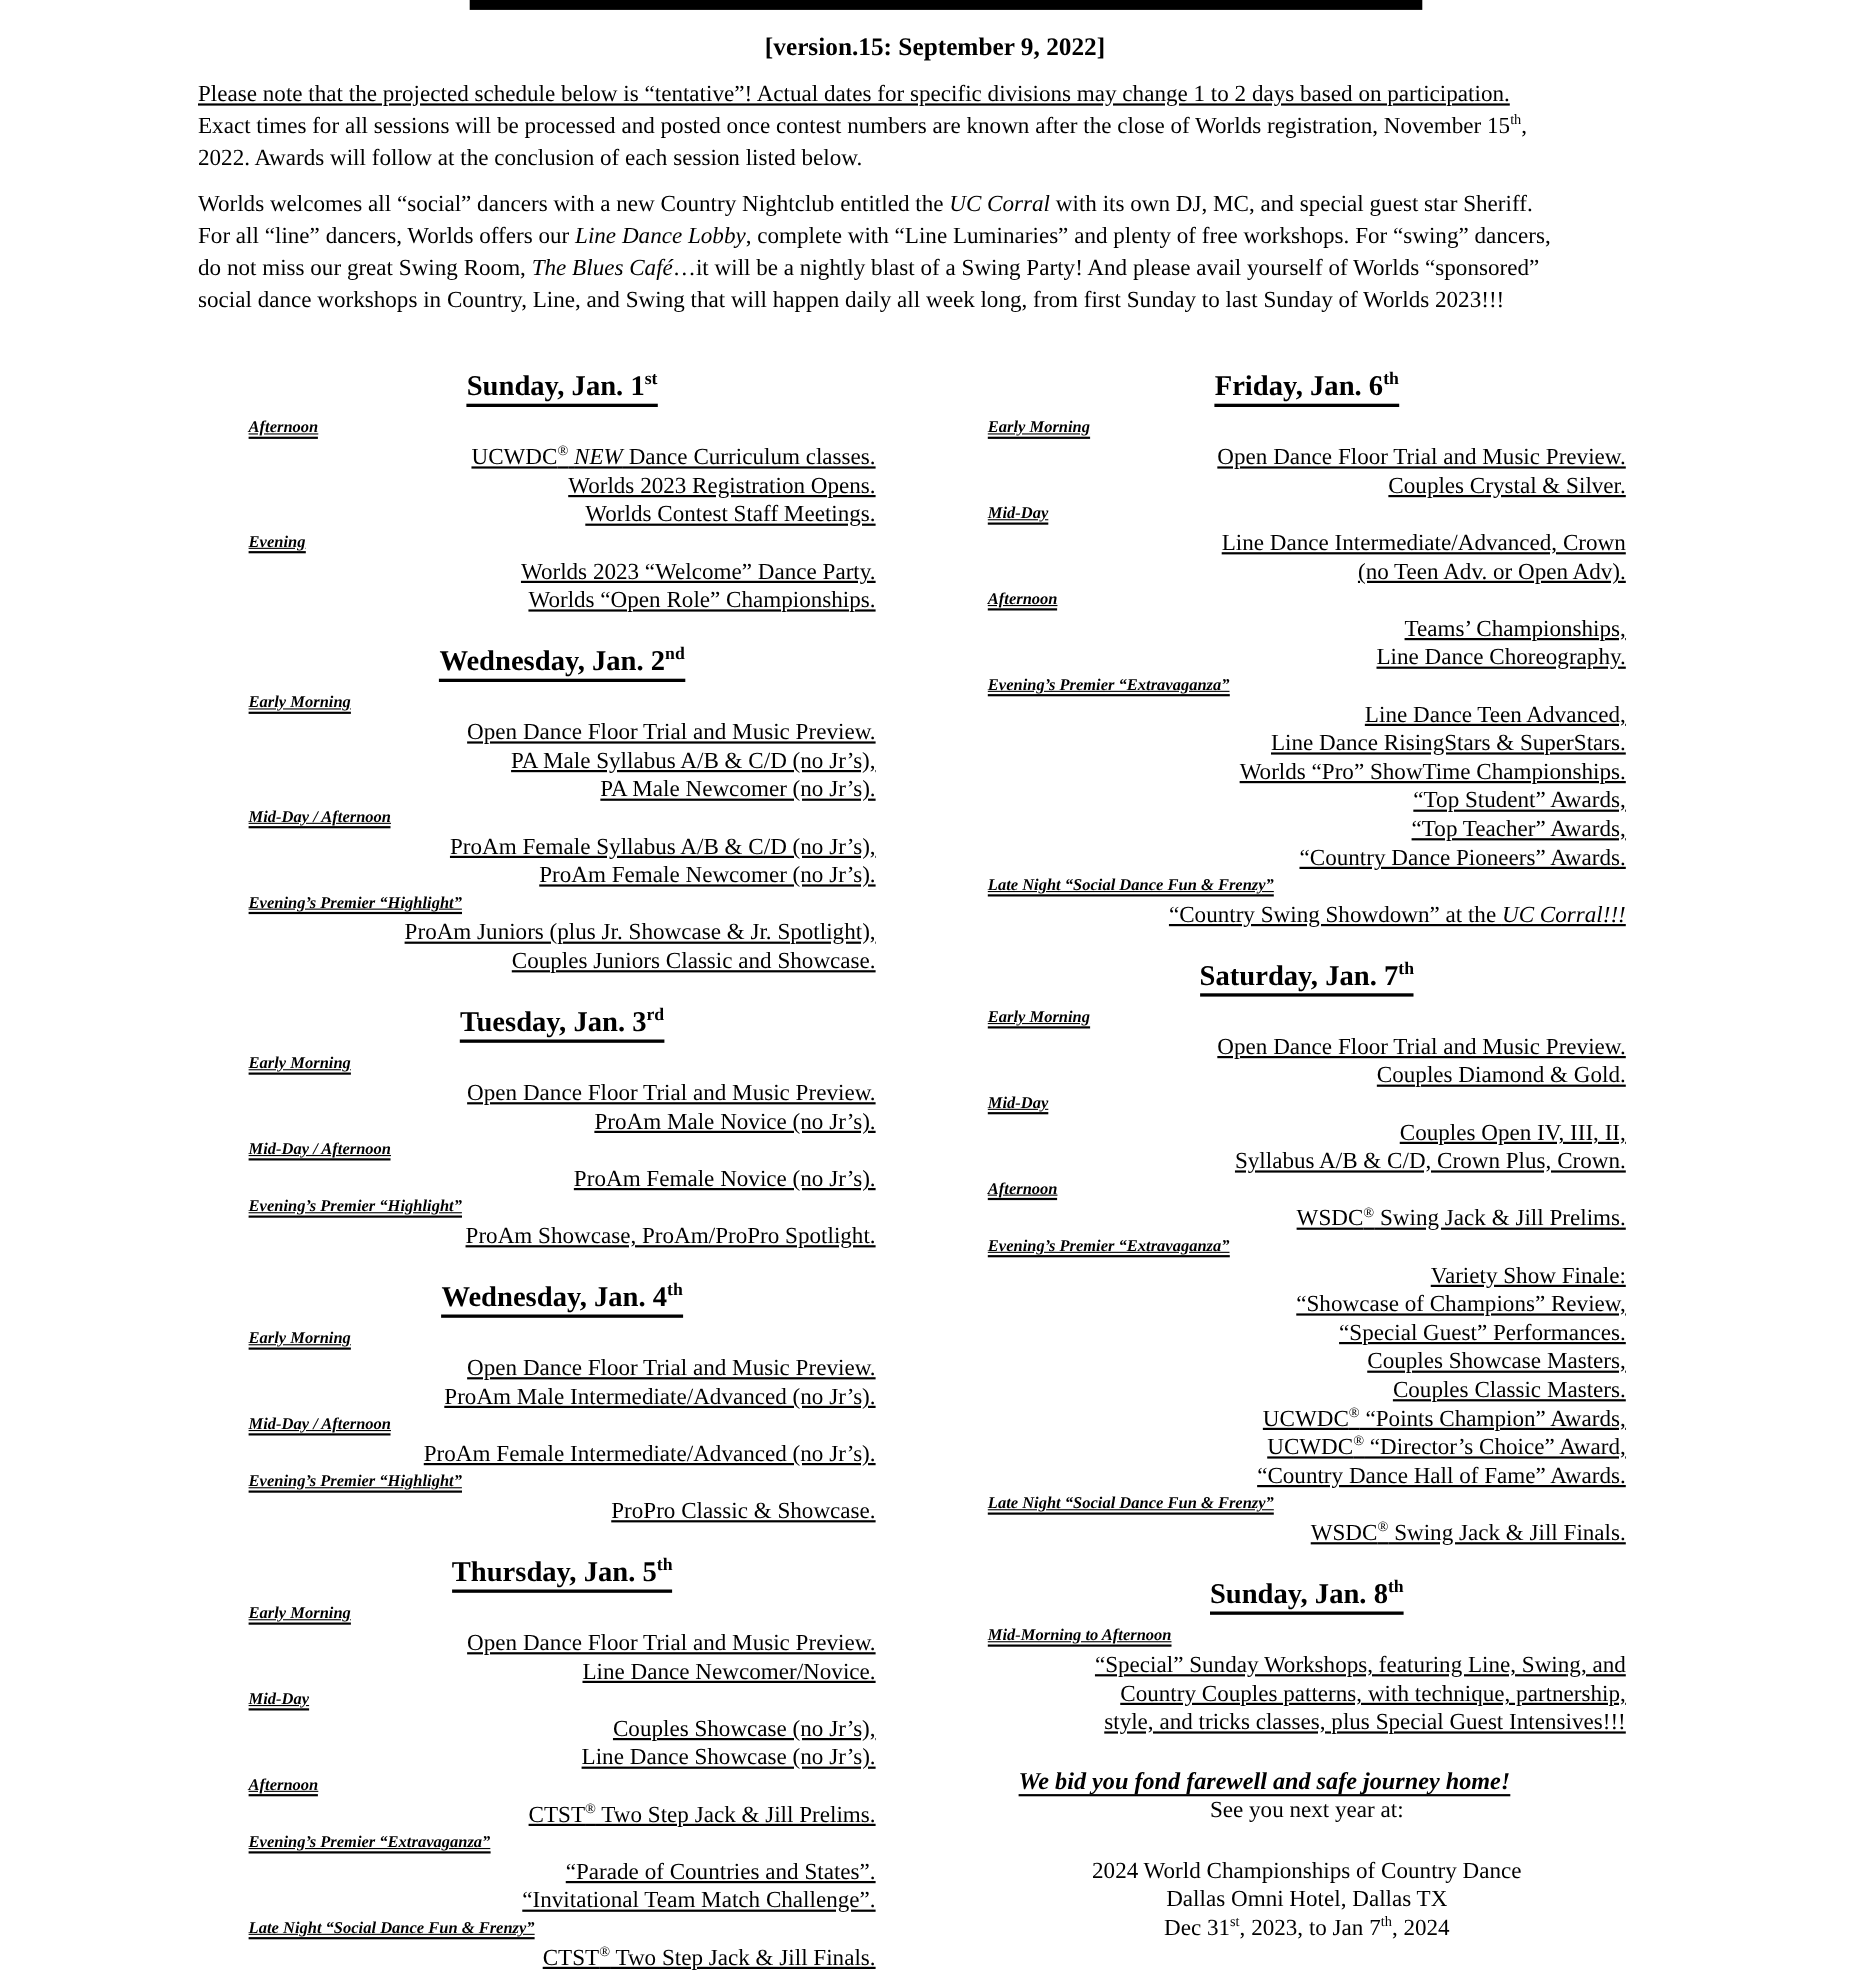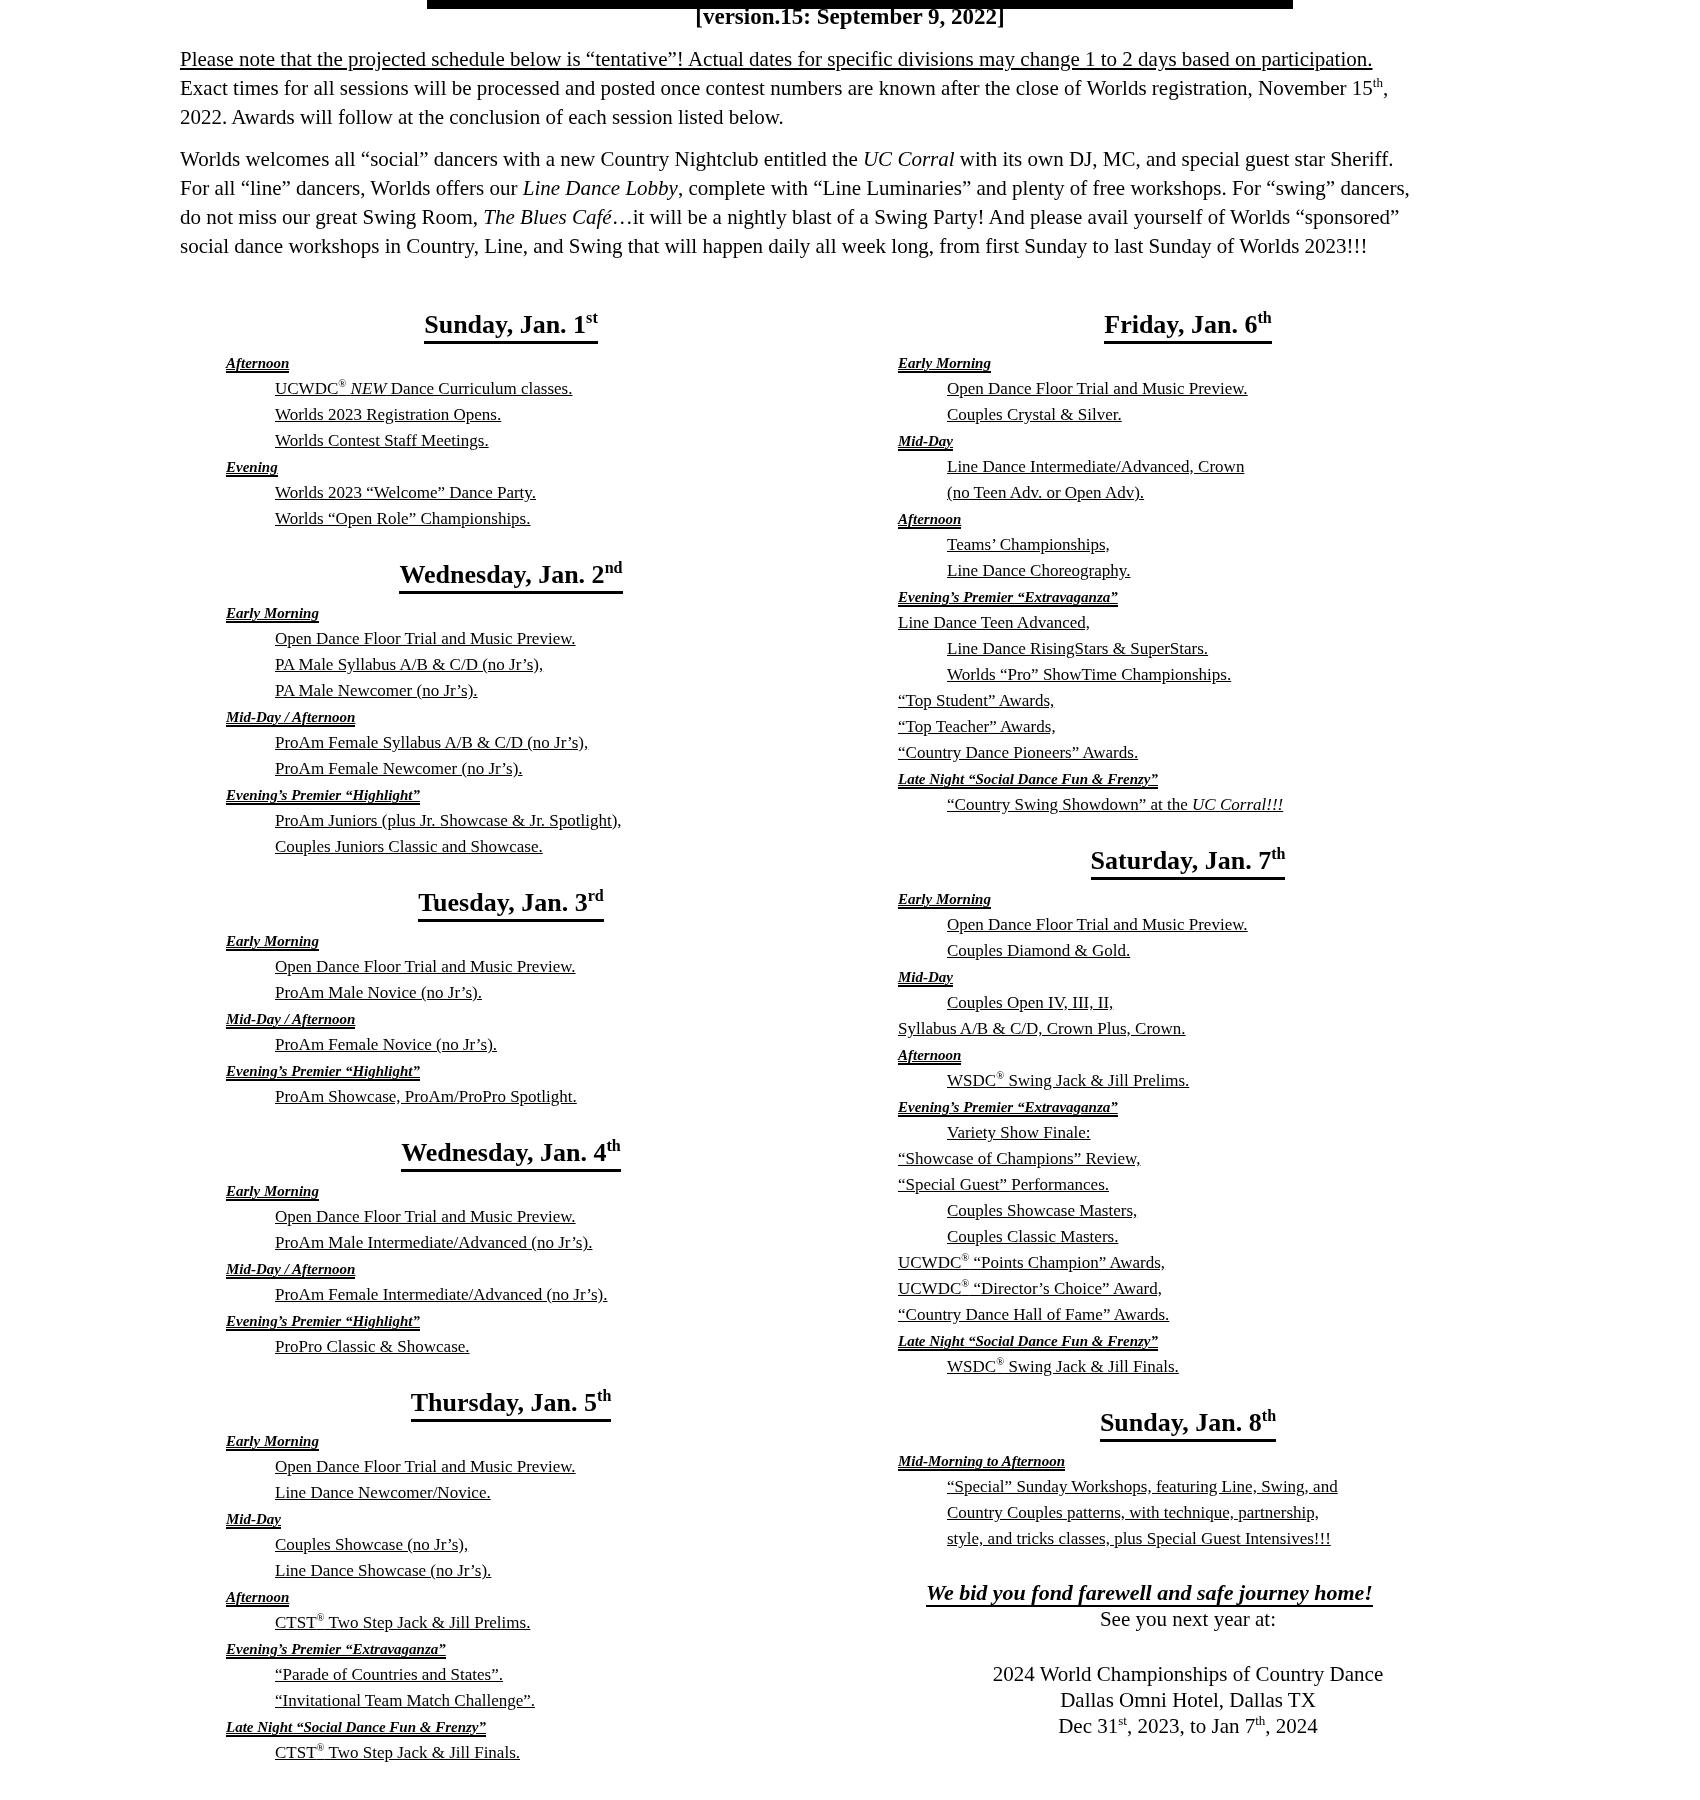--- a/index.html
+++ b/index.html
@@ -2,34 +2,34 @@
 <html><head>
 <meta charset="utf-8">
 <style>
   html,body { margin:0; padding:0; background:#ffffff; }
   .page {
     position:relative; width:1700px; height:1800px; overflow:hidden;
     background:#ffffff; color:#000000;
     font-family:"Liberation Serif","DejaVu Serif",serif;
   }
   .topbar { position:absolute; top:0; left:427px; width:866px; height:9px; background:#000000; }
-  .version { padding-top:2px; text-align:center; font-weight:bold; font-size:23px; line-height:30px; }
+  .version { padding-top:28px; text-align:center; font-weight:bold; font-size:23px; line-height:30px; }
   .intro { margin:13px 0 0 180px; width:1320px; font-size:21px; line-height:29px; white-space:nowrap; }
   .s-i { font-style:italic; }
   .s-u { text-decoration:underline; }
   .s-sup { vertical-align:super; font-size:62%; line-height:0; }
   .columns { display:flex; align-items:flex-start; margin-top:49px; }
   .col-left  { margin-left:226px; width:570px; }
   .col-right { margin-left:102px; width:580px; }
   .day { margin-bottom:28px;text-decoration:underline; }
   .day-title { font-size:26px; font-weight:bold; text-align:center; line-height:30px; margin:0 0 6px 0; }
   .day-title-inner { border-bottom:3px solid #000; padding-bottom:1px; display:inline-block; }
   .session-label { font-size:15px; line-height:26px; font-weight:bold; font-style:italic; white-space:nowrap; }
   .session-label-inner { border-bottom:2px solid #000; padding-bottom:0; }
-  .item { font-size:17px; line-height:26px; white-space:nowrap; }
+  .item { font-size:21px; line-height:26px; white-space:nowrap;text-align:right; }
   .ind0 { margin-left:49px; }
   .ind1 { }
   .farewell { margin-top:24px; }
   .farewell-headline { font-size:22px; line-height:26px; font-weight:bold; font-style:italic; white-space:nowrap;margin-left:28px; }
   .farewell-headline .ul2 { border-bottom:2px solid #000; }
   .farewell-subline { font-size:21px; line-height:26px; text-align:center; }
   .event { margin-top:29px; }
   .event-line { font-size:21px; line-height:26px; text-align:center; white-space:nowrap; }
 </style>
 </head>

